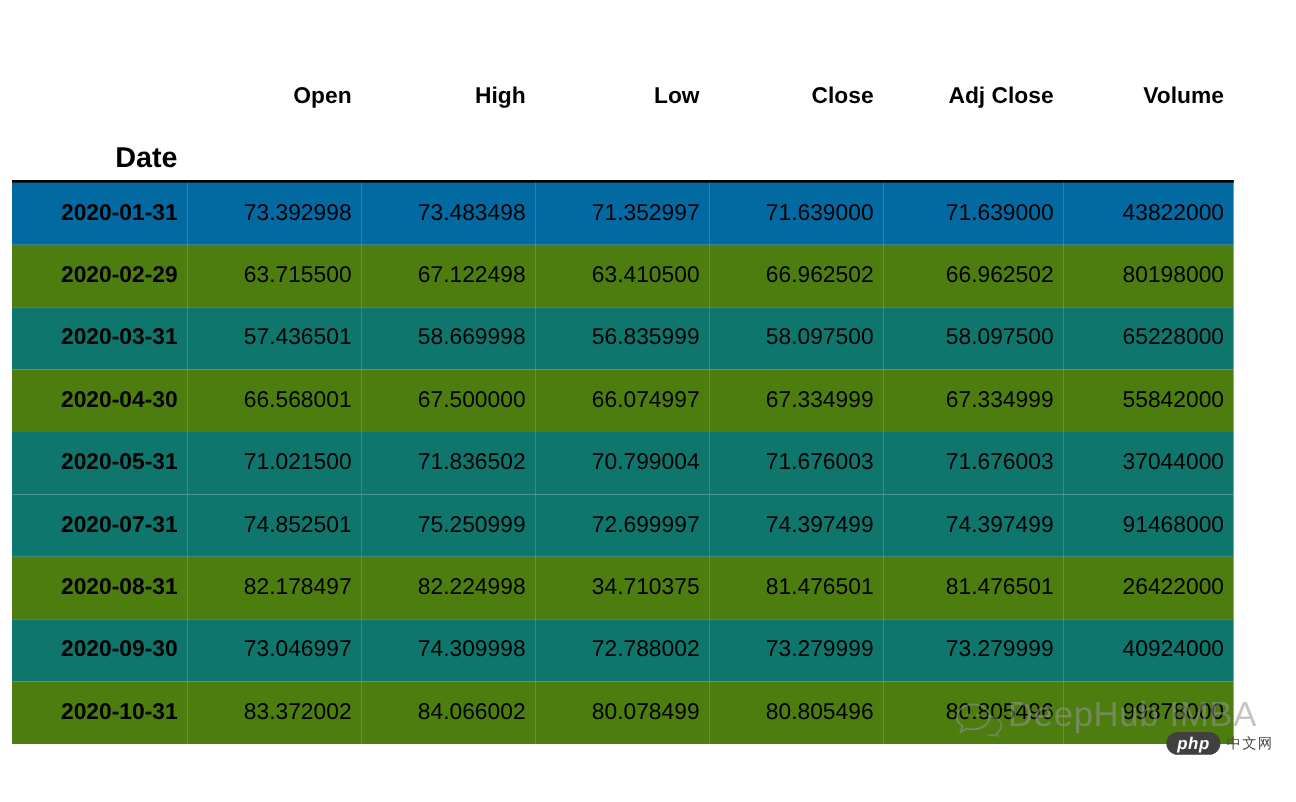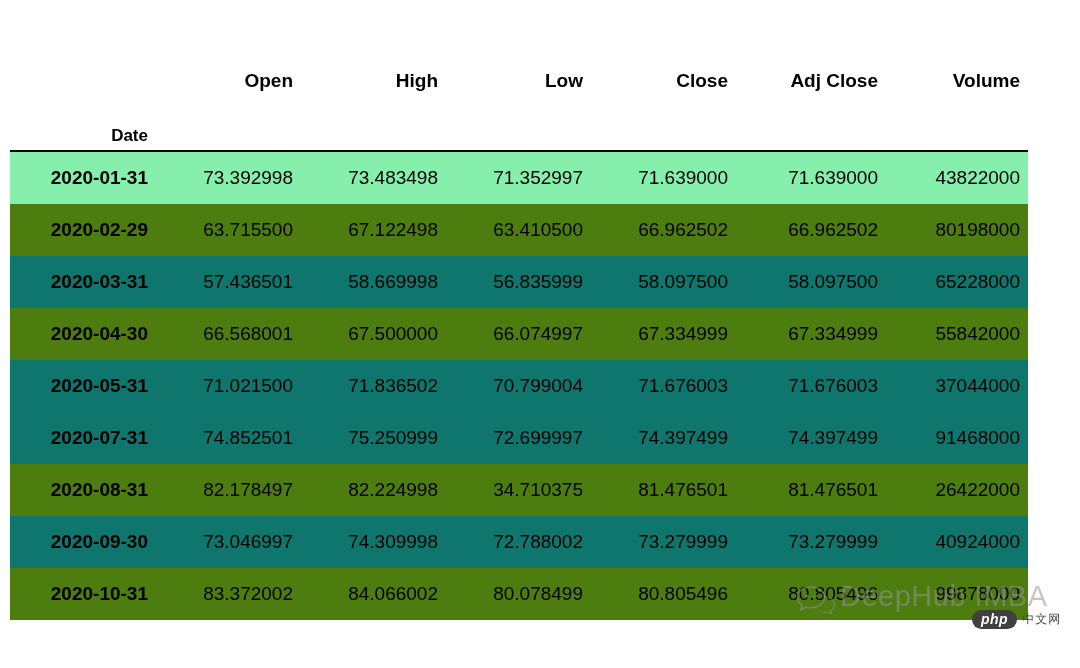--- a/index.html
+++ b/index.html
@@ -51,21 +51,21 @@
     border: none;
   }
   table.df thead tr.colhead th {
     height: 56px;
     padding-bottom: 6px;
     font-size: 19px;
   }
   table.df thead tr.indexhead th {
     height: 48px;
     padding-bottom: 4px;
-    font-size: 17px;
+    font-size: 24px;
   }
   table.df thead tr.indexhead th.idxname {
     text-align: right;
     padding-right: 8px;
   }
   table.df thead tr.indexhead th.rule {
     border-bottom: 2.5px solid #000000;
   }
   table.df thead tr.indexhead th.idxname {
     border-bottom: 2.5px solid #000000;
@@ -81,21 +81,21 @@
     border: none;
     font-size: 19px;
     font-weight: normal;
   }
   table.df tbody th.rowlabel {
     font-weight: bold;
   }
 
   table.df tbody tr.odd   { background: #4d7c0f; }
   table.df tbody tr.even  { background: #0f766e; }
-  table.df tbody tr.hl    { background: #86efac; }
+  table.df tbody tr.hl    { background: #0369a1; }
 
   
   #watermark {
     position: absolute;
     left: 796px;
     top: 578px;
     width: 250px;
     height: 56px;
     pointer-events: none;
     user-select: none;

